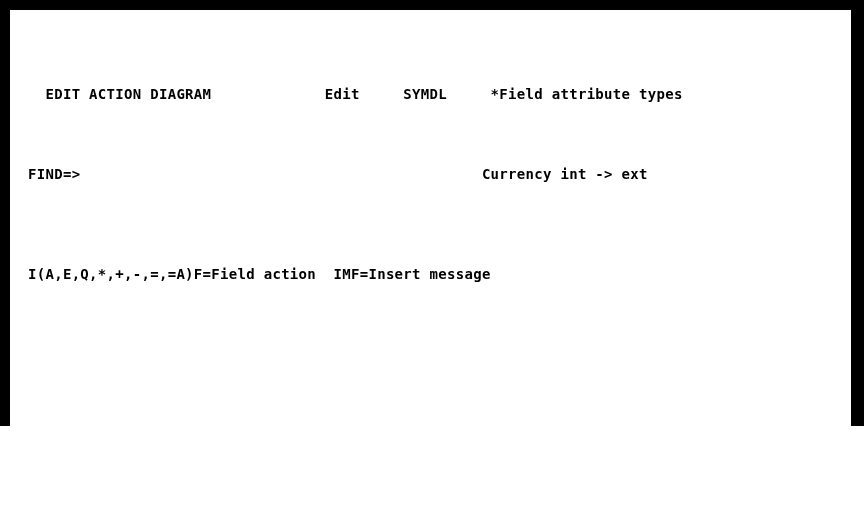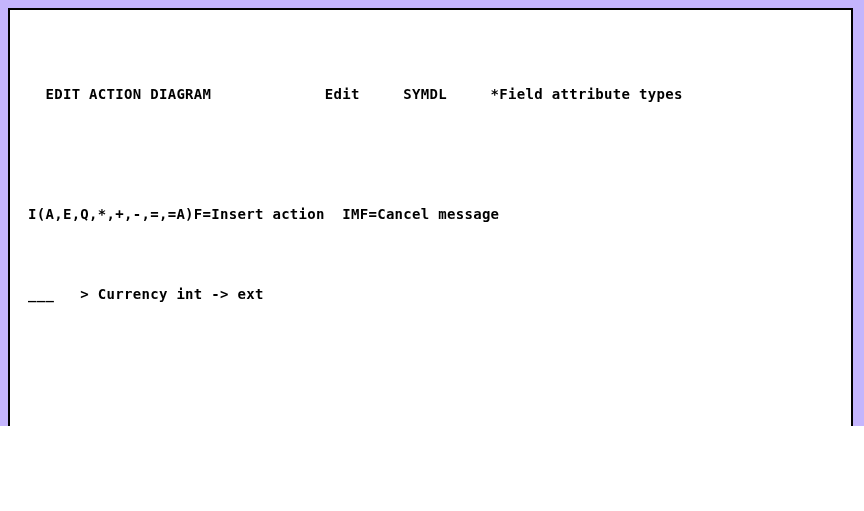--- a/index.html
+++ b/index.html
@@ -6,21 +6,21 @@
   html, body {
     margin: 0;
     padding: 0;
     background: #ffffff;
   }
 
   #screen {
     position: relative;
     width: 864px;
     height: 426px;
-    background: #c4b5fd;
+    background: #000000;
     overflow: hidden;
     font-family: "DejaVu Sans Mono", "Liberation Mono", monospace;
   }
 
   
   #frame {
     position: absolute;
     left: 8px;
     top: 8px;
     width: 845px;
@@ -70,25 +70,25 @@
 </head>
 <body>
 
 <div id="screen">
   <div id="frame">
 
     <div id="terminal">
 
       <span class="row">  EDIT ACTION DIAGRAM             Edit     SYMDL     *Field attribute types</span>
 
+      <span class="row">FIND=&gt;                                              Currency int -&gt; ext</span>
 
 
-      <span class="row">I(A,E,Q,*,+,-,=,=A)F=Insert action  IMF=Cancel message</span>
+      <span class="row">I(A,E,Q,*,+,-,=,=A)F=Field action  IMF=Insert message</span>
 
-      <span class="row">___   &gt; Currency int -&gt; ext</span>
 
 
       
 
       
 
       
       
       
       

